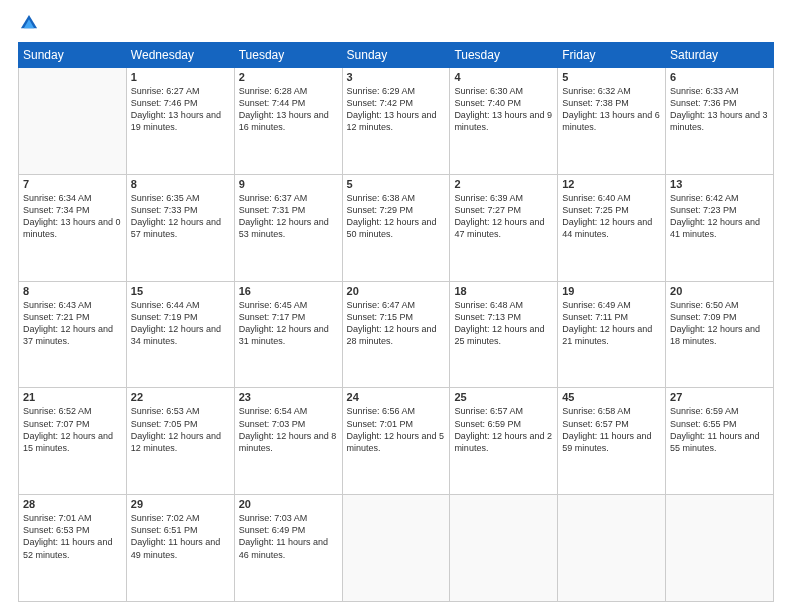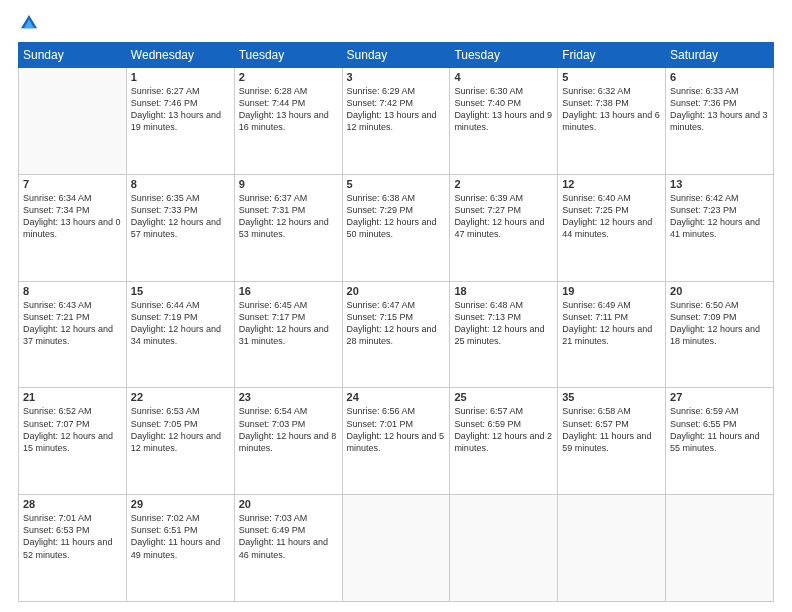--- a/index.html
+++ b/index.html
@@ -234,21 +234,21 @@
           </td>
           <td>
             <span class="day-number">24</span>
 <div class="day-info">Sunrise: 6:56 AM<br>Sunset: 7:01 PM<br>Daylight: 12 hours and 5 minutes.</div>
           </td>
           <td>
             <span class="day-number">25</span>
 <div class="day-info">Sunrise: 6:57 AM<br>Sunset: 6:59 PM<br>Daylight: 12 hours and 2 minutes.</div>
           </td>
           <td>
-            <span class="day-number">35</span>
+            <span class="day-number">45</span>
 <div class="day-info">Sunrise: 6:58 AM<br>Sunset: 6:57 PM<br>Daylight: 11 hours and 59 minutes.</div>
           </td>
           <td>
             <span class="day-number">27</span>
 <div class="day-info">Sunrise: 6:59 AM<br>Sunset: 6:55 PM<br>Daylight: 11 hours and 55 minutes.</div>
           </td>
         </tr>
         <tr>
           <td>
             <span class="day-number">28</span>

